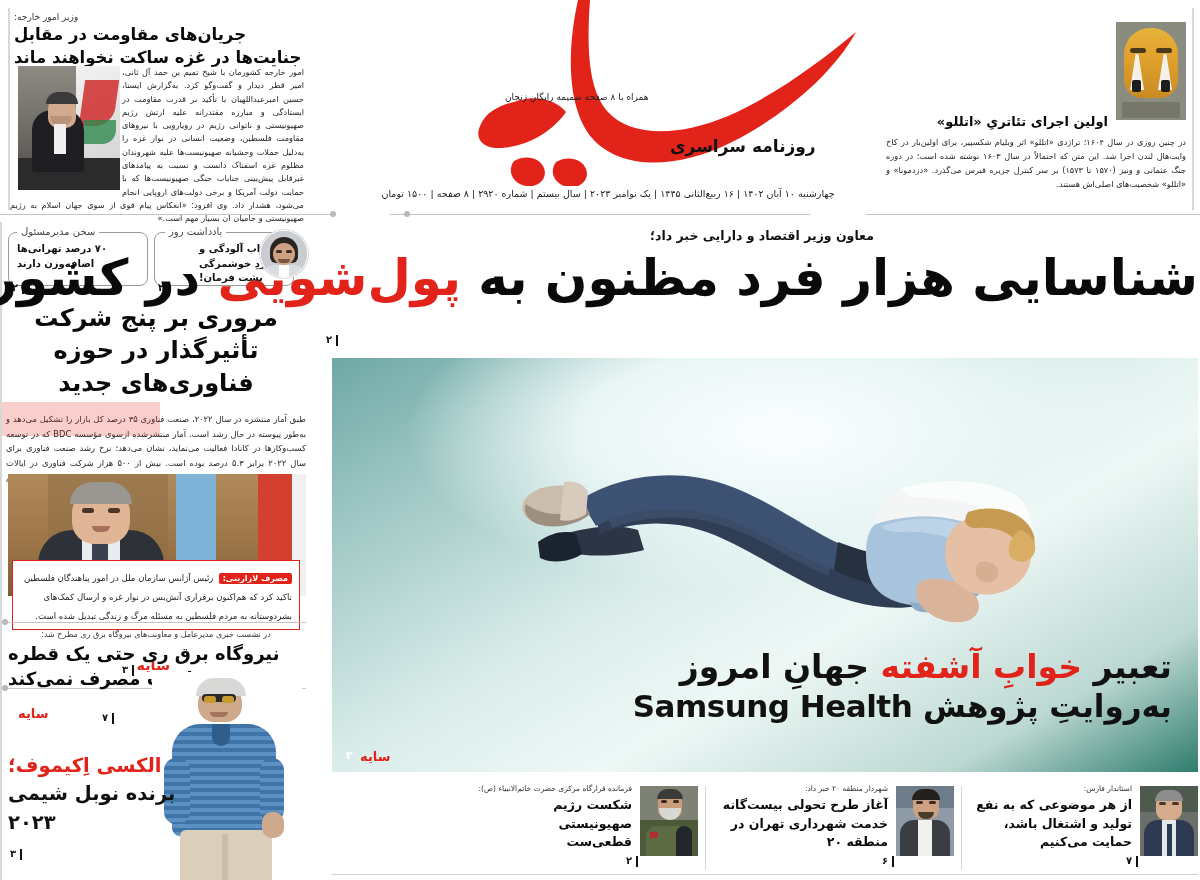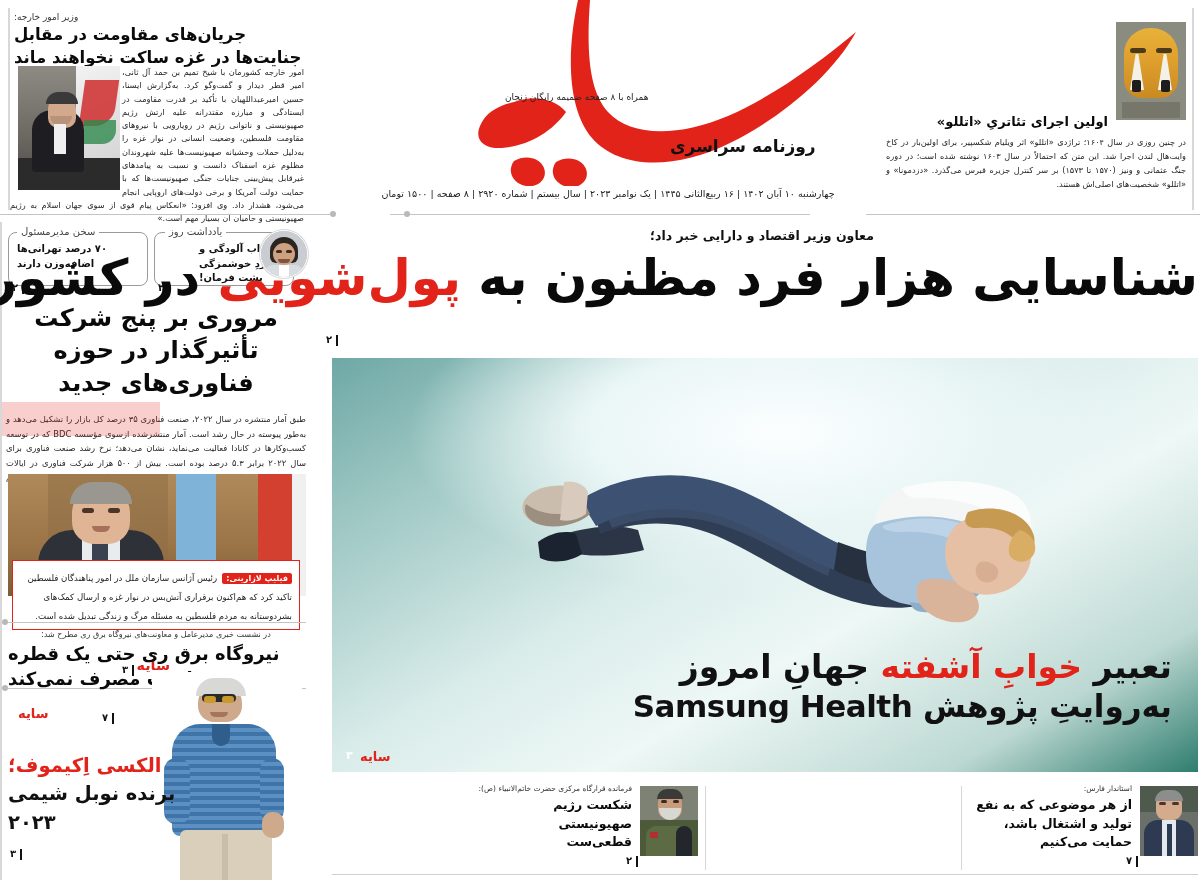--- a/index.html
+++ b/index.html
@@ -251,21 +251,21 @@
       <div class="px" style="left:74px;top:62px;width:38px;height:60px;background:#e8ecef;"></div>
       <div class="px" style="left:84px;top:66px;width:16px;height:56px;background:#3a4250;"></div>
       <div class="px" style="left:64px;top:12px;width:58px;height:58px;background:#dfb595;border-radius:27px 27px 22px 22px;"></div>
       <div class="px" style="left:62px;top:8px;width:62px;height:22px;background:#9a9790;border-radius:30px 30px 0 0;"></div>
       <div class="px" style="left:74px;top:34px;width:12px;height:5px;background:#4a3526;border-radius:3px;"></div>
       <div class="px" style="left:100px;top:34px;width:12px;height:5px;background:#4a3526;border-radius:3px;"></div>
       <div class="px" style="left:84px;top:52px;width:18px;height:6px;background:#a8705a;border-radius:0 0 9px 9px;"></div>
     </div>
 
     <div id="lazz-quote">
-      <span class="who rtl">فیلیپ لازارینی:</span>
+      <span class="who rtl">مصرف لازارینی:</span>
       <span class="txt rtl">رئیس آژانس سازمان ملل در امور پناهندگان فلسطین تاکید کرد که هم‌اکنون برقراری آتش‌بس در نوار غزه و ارسال کمک‌های بشردوستانه به مردم فلسطین به مسئله مرگ و زندگی تبدیل شده است.</span>
     </div>
 
     <div class="hr-thin" style="left:4px;top:400px;width:300px;"></div>
     <div class="dot" style="left:0px;top:397px;"></div>
 
     <div id="power-kicker" class="rtl">در نشست خبری مدیرعامل و معاونت‌های نیروگاه برق ری مطرح شد:</div>
     <div id="power-title" class="rtl">نیروگاه برق ری حتی یک قطره مازوت مصرف نمی‌کند</div>
     <div class="pagenum rtl" id="power-pagenum">۷</div>
     <div id="power-stamp" class="rtl">سایه</div>
@@ -364,20 +364,36 @@
           <div class="px" style="left:22px;top:34px;width:14px;height:36px;background:#e4e8ec;"></div>
           <div class="px" style="left:27px;top:38px;width:5px;height:32px;background:#2a3a52;"></div>
         </div>
         <div class="bkicker rtl">استاندار فارس:</div>
         <div class="btitle rtl" style="width:160px;">از هر موضوعی که به نفع تولید و اشتغال باشد، حمایت می‌کنیم</div>
         <div class="bpage pagenum rtl">۷</div>
       </div>
 
       <div class="vsep" style="right:236px;"></div>
 
+      <div class="bnews" id="bn2">
+        <div class="bphoto photo">
+          <div class="px" style="inset:0;background:#8e9aa6;"></div>
+          <div class="px" style="left:0;top:0;width:58px;height:22px;background:#6f7d8b;"></div>
+          <div class="px" style="left:17px;top:5px;width:26px;height:28px;background:#cfa183;border-radius:12px 12px 9px 9px;"></div>
+          <div class="px" style="left:16px;top:3px;width:28px;height:11px;background:#23201d;border-radius:13px 13px 0 0;"></div>
+          <div class="px" style="left:20px;top:15px;width:7px;height:3px;background:#3a2b20;border-radius:2px;"></div>
+          <div class="px" style="left:33px;top:15px;width:7px;height:3px;background:#3a2b20;border-radius:2px;"></div>
+          <div class="px" style="left:22px;top:26px;width:16px;height:7px;background:#4a3a2c;border-radius:0 0 8px 8px;"></div>
+          <div class="px" style="left:4px;top:34px;width:50px;height:36px;background:#3a3d42;border-radius:14px 14px 0 0;"></div>
+          <div class="px" style="left:22px;top:34px;width:14px;height:36px;background:#f1f1ef;"></div>
+        </div>
+        <div class="bkicker rtl">شهردار منطقه ۲۰ خبر داد:</div>
+        <div class="btitle rtl" style="width:170px;">آغاز طرح تحولی بیست‌گانه خدمت شهرداری تهران در منطقه ۲۰</div>
+        <div class="bpage pagenum rtl">۶</div>
+      </div>
 
       <div class="vsep" style="right:492px;"></div>
 
       <div class="bnews" id="bn3">
         <div class="bphoto photo">
           <div class="px" style="inset:0;background:#7d8274;"></div>
           <div class="px" style="left:0;top:34px;width:58px;height:36px;background:#4c5a3a;"></div>
           <div class="px" style="left:18px;top:6px;width:24px;height:26px;background:#c99c7c;border-radius:11px 11px 8px 8px;"></div>
           <div class="px" style="left:17px;top:3px;width:26px;height:10px;background:#3a3a38;border-radius:12px 12px 0 0;"></div>
           <div class="px" style="left:19px;top:22px;width:22px;height:12px;background:#d8d8d2;border-radius:0 0 11px 11px;"></div>

